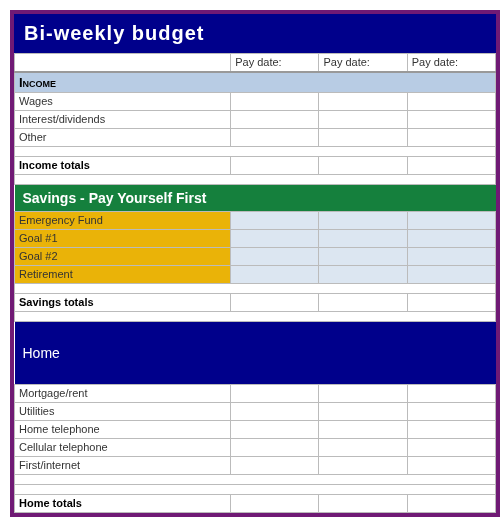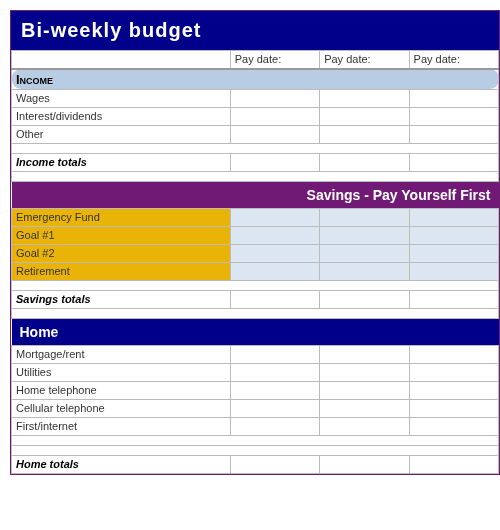--- a/index.html
+++ b/index.html
@@ -12,21 +12,21 @@
       font-family: Arial, sans-serif;
       font-size: 11px;
       background: #fff;
       width: 500px;
       min-height: 530px;
     }
 
     .budget-container {
       width: 490px;
       margin: 10px;
-      border: 1px solid #701a75;
+      border: 4px solid #701a75;
     }
 
     .title-row {
       background: #00008B;
       color: white;
       font-size: 20px;
       font-weight: bold;
       padding: 8px 10px;
       letter-spacing: 1px;
     }
@@ -54,37 +54,35 @@
       font-size: 11px;
     }
 
     .section-header td {
       background: #b8cce4;
       font-weight: bold;
       font-variant: small-caps;
       font-size: 13px;
       color: #000;
       border-top: 2px solid #999;
-      border-radius: 9px;
     }
 
     .data-row td {
       background: #fff;
       color: #333;
     }
 
     .data-row.alt-blue td {
       background: #eab308;
     }
 
     .totals-row td {
       background: #fff;
       font-weight: bold;
       border-top: 1px solid #999;
-      font-style: italic;
     }
 
     .empty-row td {
       background: #fff;
       height: 10px;
     }
 
     .col-label {
       width: 220px;
     }
@@ -147,21 +145,21 @@
         <td class="col-label">Income totals</td>
         <td class="col-pay"></td>
         <td class="col-pay"></td>
         <td class="col-pay"></td>
       </tr>
       <tr class="empty-row">
         <td colspan="4"></td>
       </tr>
 
       <tr>
-        <td colspan="4" style="background:#701a75;color:white;font-weight:bold;font-size:14px;padding:5px 8px;border:none;text-align:right;">Savings - Pay Yourself First</td>
+        <td colspan="4" style="background:#15803d;color:white;font-weight:bold;font-size:14px;padding:5px 8px;border:none;">Savings - Pay Yourself First</td>
       </tr>
       <tr class="data-row alt-blue">
         <td class="col-label">Emergency Fund</td>
         <td class="col-pay"></td>
         <td class="col-pay"></td>
         <td class="col-pay"></td>
       </tr>
       <tr class="data-row alt-blue">
         <td class="col-label">Goal #1</td>
         <td class="col-pay"></td>
@@ -187,21 +185,21 @@
         <td class="col-label">Savings totals</td>
         <td class="col-pay"></td>
         <td class="col-pay"></td>
         <td class="col-pay"></td>
       </tr>
       <tr class="empty-row">
         <td colspan="4"></td>
       </tr>
 
       <tr>
-        <td colspan="4" style="background:#00008B;color:white;font-weight:bold;font-size:14px;padding:5px 8px;border:none;margin-left:32px;">Home</td>
+        <td colspan="4" style="background:#00008B;color:white;font-weight:normal;font-size:14px;padding:23px 8px;border:none;margin-left:32px;">Home</td>
       </tr>
       <tr class="data-row">
         <td class="col-label">Mortgage/rent</td>
         <td class="col-pay"></td>
         <td class="col-pay"></td>
         <td class="col-pay"></td>
       </tr>
       <tr class="data-row">
         <td class="col-label">Utilities</td>
         <td class="col-pay"></td>

